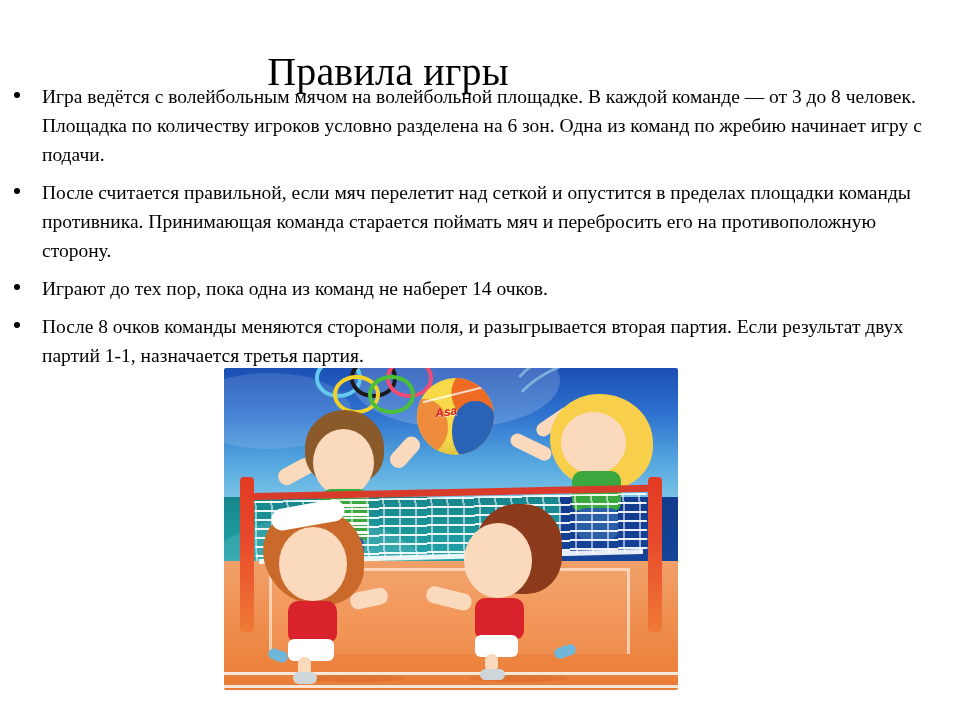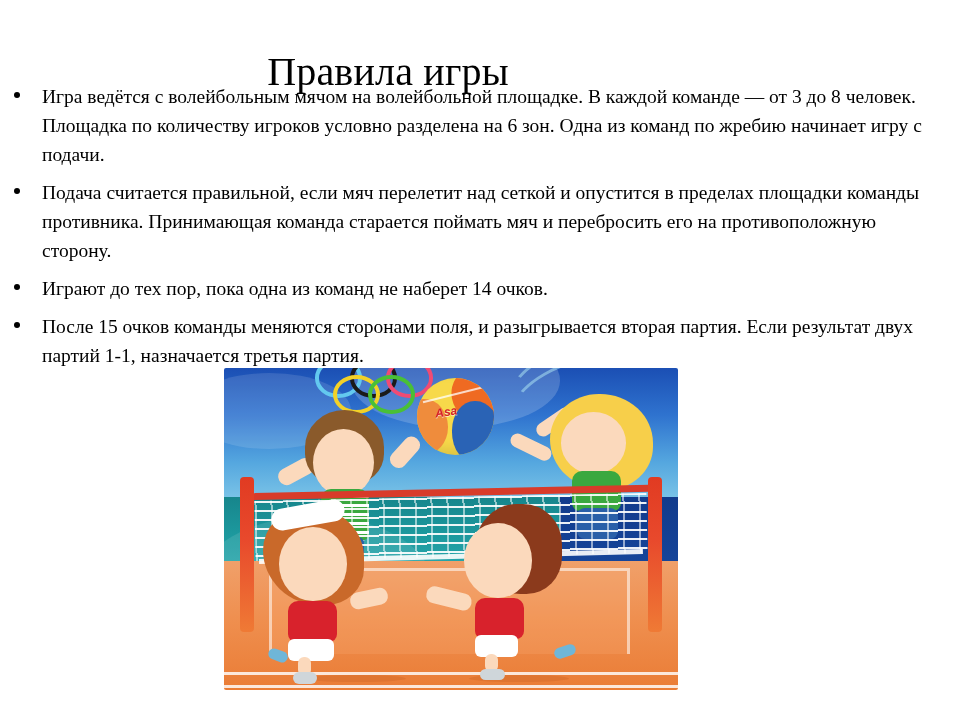--- a/index.html
+++ b/index.html
@@ -332,29 +332,29 @@
 
   <h1 class="slide-title">Правила  игры</h1>
 
   <ul class="body-list">
     <li class="bullet-item">
       <span class="dot"></span>
       <span class="bullet-text">Игра ведётся с волейбольным мячом на волейбольной площадке. В каждой команде — от 3 до 8 человек. Площадка по количеству игроков условно разделена на 6 зон. Одна из команд по жребию начинает игру с подачи.</span>
     </li>
     <li class="bullet-item">
       <span class="dot"></span>
-      <span class="bullet-text"> Подача считается правильной, если мяч перелетит над сеткой и опустится в пределах площадки команды противника. Принимающая команда старается поймать мяч и перебросить его на противоположную сторону.</span>
+      <span class="bullet-text"> После считается правильной, если мяч перелетит над сеткой и опустится в пределах площадки команды противника. Принимающая команда старается поймать мяч и перебросить его на противоположную сторону.</span>
     </li>
     <li class="bullet-item">
       <span class="dot"></span>
       <span class="bullet-text">Играют до тех пор, пока одна из команд не наберет 14 очков.</span>
     </li>
     <li class="bullet-item">
       <span class="dot"></span>
-      <span class="bullet-text">После 15 очков команды меняются сторонами поля, и разыгрывается вторая партия. Если результат двух партий 1-1, назначается третья партия.</span>
+      <span class="bullet-text">После 8 очков команды меняются сторонами поля, и разыгрывается вторая партия. Если результат двух партий 1-1, назначается третья партия.</span>
     </li>
   </ul>
 
   <div class="illustration">
 
     <div class="illu-sky">
       <div class="sky-blob sky-b1"></div>
       <div class="sky-blob sky-b2"></div>
       <div class="sky-streak str1"></div>
       <div class="sky-streak str2"></div>

